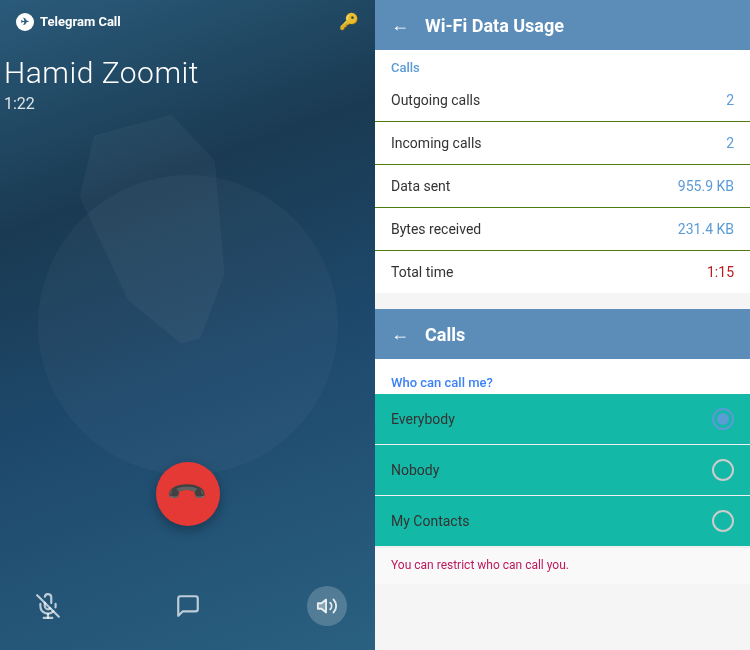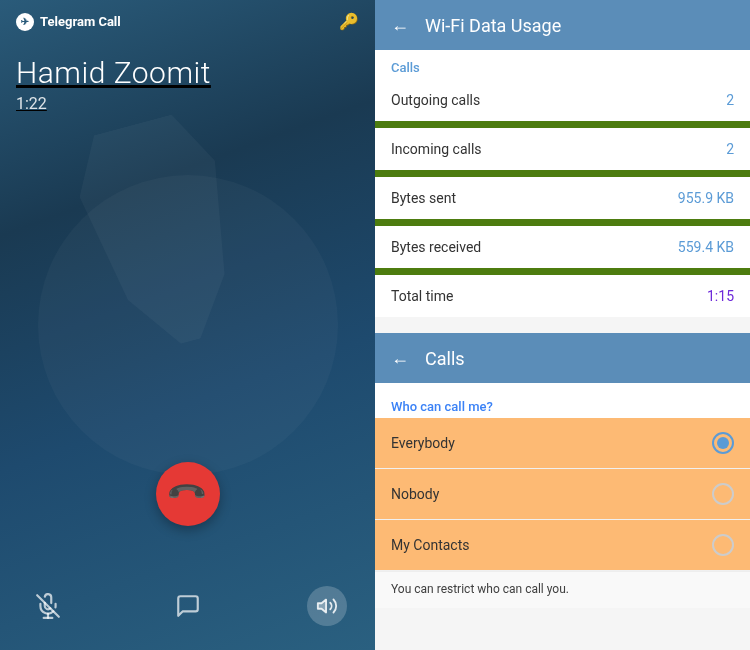--- a/index.html
+++ b/index.html
@@ -80,24 +80,23 @@
       font-weight: 700;
     }
 
     .key-icon {
       color: #fff;
       font-size: 16px;
       opacity: 0.9;
     }
 
     .call-user-info {
-      padding: 16px 16px 4px;
+      padding: 16px 4px 4px;
       position: relative;
       z-index: 2;
-      text-decoration: underline;
     }
 
     .call-user-name {
       color: #fff;
       font-size: 30px;
       font-weight: 300;
       letter-spacing: 0.5px;
       margin-bottom: 4px;
     }
 
@@ -196,56 +195,56 @@
 
     .back-arrow {
       color: #fff;
       font-size: 18px;
       cursor: pointer;
     }
 
     .section-title {
       color: #fff;
       font-size: 18px;
-      font-weight: 400;
+      font-weight: 700;
     }
 
     .section-category {
       color: #5b9bd6;
       font-size: 13px;
       font-weight: 500;
       padding: 10px 16px 4px;
     }
 
     .data-row {
       display: flex;
       justify-content: space-between;
       align-items: center;
       padding: 13px 16px;
-      border-bottom: 7px solid #4d7c0f;
+      border-bottom: 1px solid #4d7c0f;
       background: #fff;
     }
 
     .data-row:last-child {
       border-bottom: none;
       align-items: flex-end;
     }
 
     .data-label {
       color: #333;
       font-size: 14px;
     }
 
     .data-value {
       color: #5b9bd6;
       font-size: 14px;
     }
 
     .data-value.time {
-      color: #6d28d9;
+      color: #b91c1c;
     }
 
     
     .calls-section {
       background: #fff;
       margin-top: 8px;
       flex-shrink: 0;
     }
 
     .who-can-call {
@@ -254,21 +253,21 @@
       font-weight: 500;
       padding: 16px 16px 4px;
     }
 
     .radio-row {
       display: flex;
       justify-content: space-between;
       align-items: center;
       padding: 14px 16px;
       border-bottom: 1px solid #f0f0f0;
-      background: #fdba74;
+      background: #14b8a6;
     }
 
     .radio-row:last-of-type {
       border-bottom: none;
     }
 
     .radio-label {
       color: #333;
       font-size: 14px;
     }
@@ -289,21 +288,21 @@
 
     .radio-btn.selected::after {
       content: '';
       width: 12px;
       height: 12px;
       border-radius: 50%;
       background: #5b9bd6;
     }
 
     .restrict-note {
-      color: #404040;
+      color: #be185d;
       font-size: 12px;
       padding: 10px 16px 12px;
       background: #f9f9f9;
       border-top: 1px solid #eee;
     }
 
     
     .section-divider {
       height: 8px;
       background: #f5f5f5;
@@ -373,26 +372,26 @@
 
     <div class="data-row">
       <span class="data-label">Outgoing calls</span>
       <span class="data-value">2</span>
     </div>
     <div class="data-row">
       <span class="data-label">Incoming calls</span>
       <span class="data-value">2</span>
     </div>
     <div class="data-row">
-      <span class="data-label">Bytes sent</span>
+      <span class="data-label">Data sent</span>
       <span class="data-value">955.9 KB</span>
     </div>
     <div class="data-row">
       <span class="data-label">Bytes received</span>
-      <span class="data-value">559.4 KB</span>
+      <span class="data-value">231.4 KB</span>
     </div>
     <div class="data-row">
       <span class="data-label">Total time</span>
       <span class="data-value time">1:15</span>
     </div>
   </div>
 
   <div class="section-divider"></div>
 
   <div class="calls-section">

